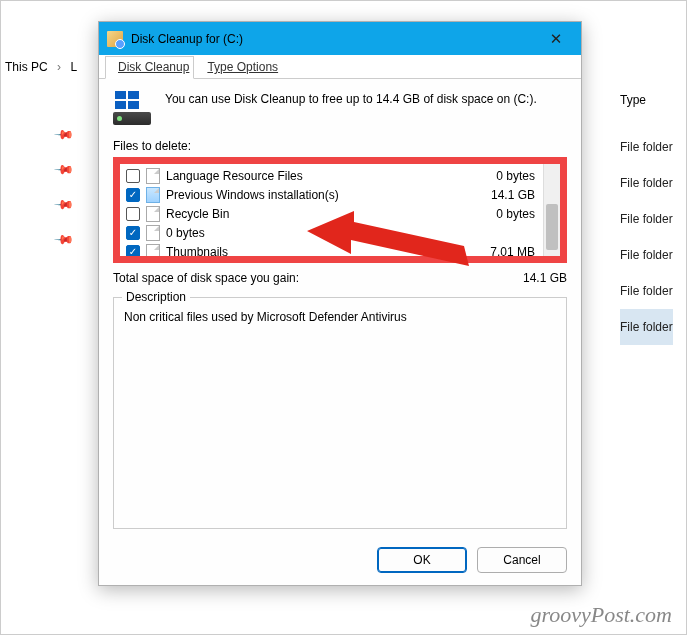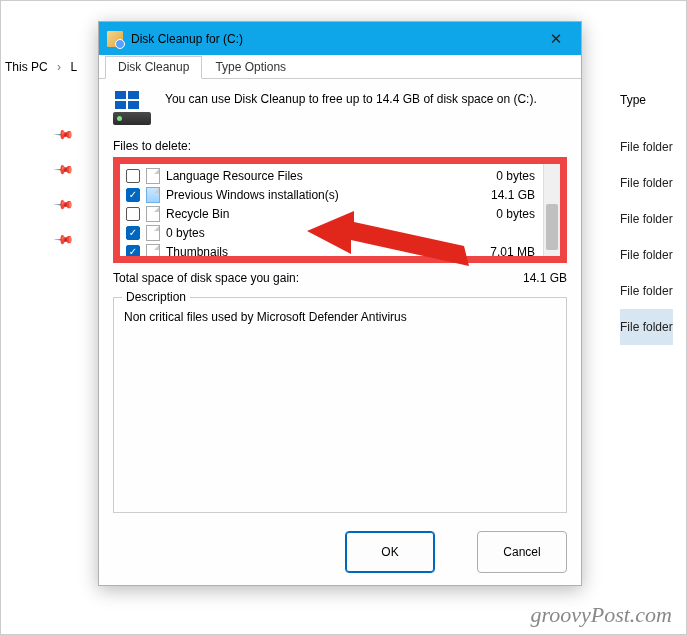--- a/index.html
+++ b/index.html
@@ -84,28 +84,29 @@
       cursor: pointer;
     }
     .tabs {
       display: flex;
       padding-left: 6px;
       border-bottom: 1px solid #ccc;
       height: 24px;
       background: #fff;
     }
     .tab {
-      padding: 3px 12px 0 12px;
+      padding: 3px 4px 0 12px;
       font-size: 12px;
       color: #333;
       cursor: pointer;
       border: 1px solid transparent;
       border-bottom: none;
       position: relative;
       top: 1px;
+      text-decoration: underline;
     }
     .tab.active {
       border: 1px solid #ccc;
       border-bottom: 1px solid #fff;
       background: #fff;
     }
     .body {
       padding: 12px 14px 8px 14px;
       flex: 1;
       display: flex; flex-direction: column;
@@ -200,27 +201,26 @@
     .desc-group .legend {
       position:absolute; top:-8px; left:8px;
       background:#fefefe; padding:0 4px;
       font-size:12px;
     }
     .buttons {
       display:flex; justify-content:flex-end; gap:10px;
       padding: 10px 14px 12px 14px;
     }
     .btn {
-      min-width: 90px; height: 42px;
+      min-width: 90px; height: 26px;
       border: 1px solid #adadad;
       background: #fdfdfd;
       border-radius: 4px;
       font-size: 12px;
       cursor:pointer;
-      margin-left:32px;
     }
     .btn.default { border-color:#0067c0; box-shadow: inset 0 0 0 1px #0067c0; }
     
     .arrow {
       position:absolute;
       left: 298px; top: 195px;
       width: 180px; height: 80px;
       pointer-events:none;
     }
     

